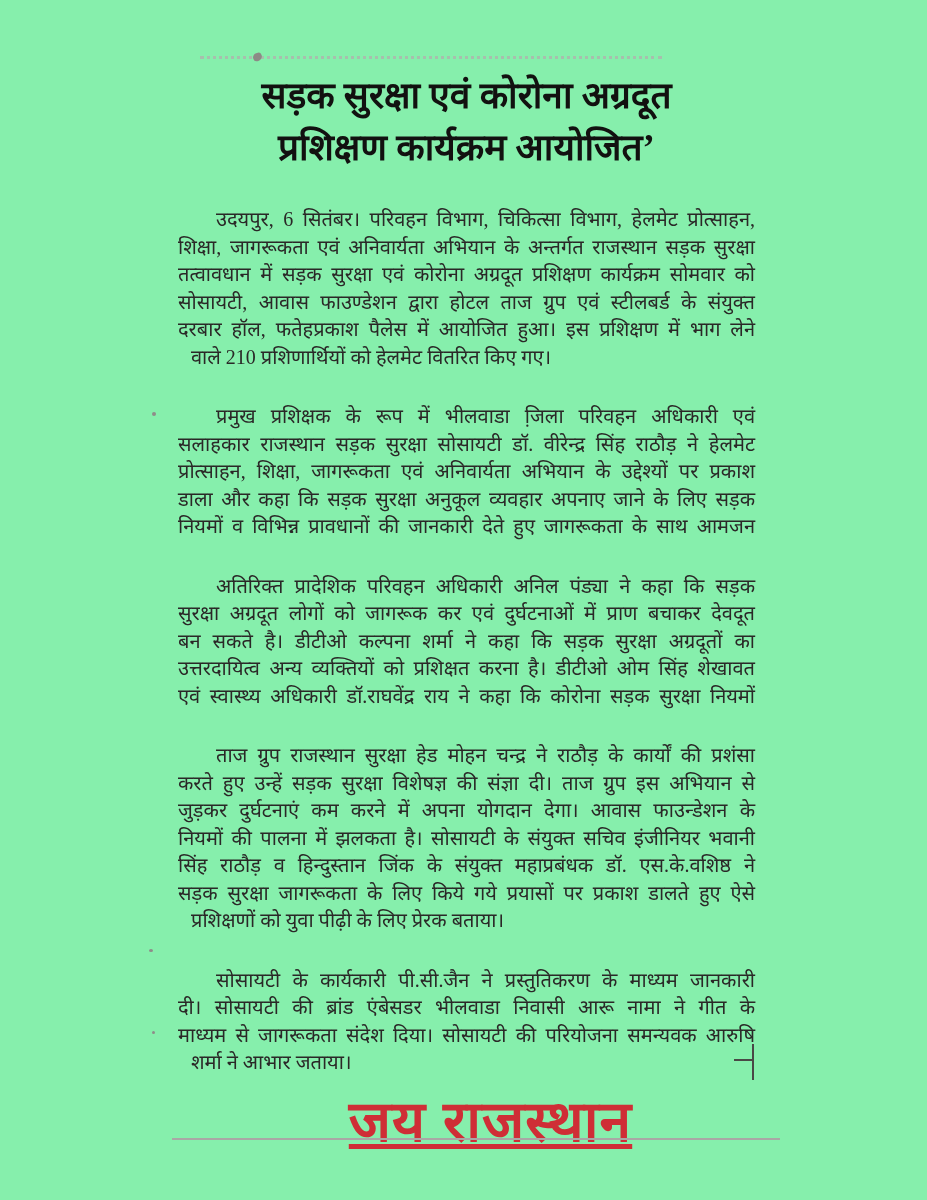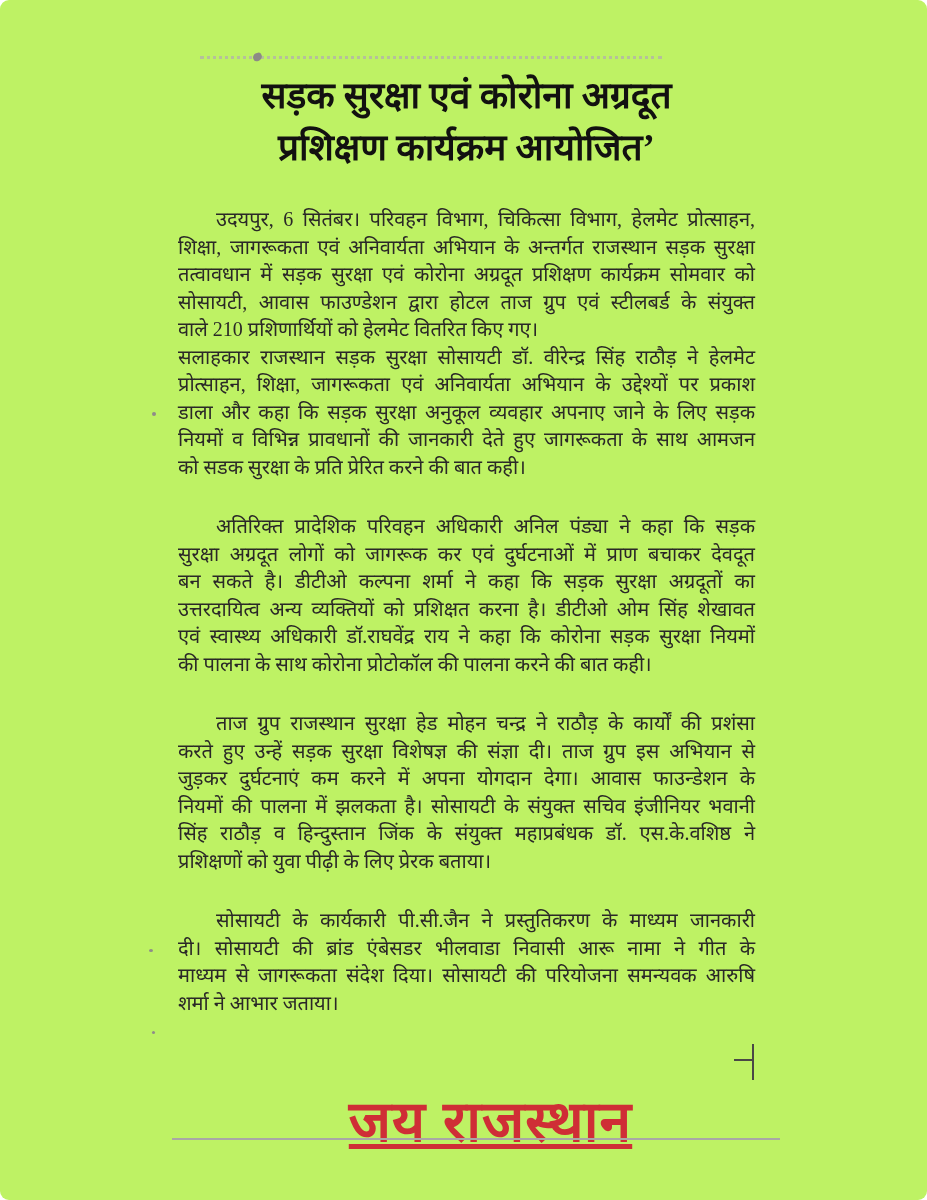--- a/index.html
+++ b/index.html
@@ -47,21 +47,21 @@
     line-height: 27.5px;
     color: #2a2827;
   }
   .para { margin: 0; }
   .line {
     text-align: justify;
     text-align-last: justify;
     white-space: normal;
   }
   .line.first { text-indent: 38px; margin-top: 32px; }
-  .line.last { text-align-last: left; }
+  .line.last { text-align-last: left; margin-left: 13px; }
   .slogan {
     position: absolute;
     left: 178px; top: 1088px; width: 577px;
     padding-left: 48px;
     box-sizing: border-box;
     text-align: center;
     font-family: "Liberation Sans", "DejaVu Sans", sans-serif;
     font-weight: 700;
     font-size: 57px;
     line-height: 66px;
@@ -79,59 +79,60 @@
   .crop-mark .v { position: absolute; top: 0; left: 18px; width: 2px; height: 36px; background: #4a4846; }
   
   .speck { position: absolute; background: #8f8c89; border-radius: 50%; }
   .speck.s1 { top: 412px; left: 152px; width: 4px; height: 4px; }
   .speck.s2 { top: 949px; left: 149px; width: 4px; height: 3px; }
   .speck.s3 { top: 1031px; left: 152px; width: 3px; height: 3px; }
 </style>
 </head>
 <body>
 
-<div class="page" style="background: #bef264; border-radius: 9px;">
+<div class="page" style="background: #86efac;">
 
   <div class="clip-dots"></div>
   <div class="clip-dots-smudge"></div>
 
   <div class="column">
     <h1 class="headline">
       <span>सड़क सुरक्षा एवं कोरोना अग्रदूत</span><br>
       <span>प्रशिक्षण कार्यक्रम आयोजित’</span>
     </h1>
     <div class="article-body">
         <div class="para">
           <div class="line first">उदयपुर, 6 सितंबर। परिवहन विभाग, चिकित्सा विभाग, हेलमेट प्रोत्साहन,</div>
           <div class="line">शिक्षा, जागरूकता एवं अनिवार्यता अभियान के अन्तर्गत राजस्थान सड़क सुरक्षा</div>
           <div class="line">तत्वावधान में सड़क सुरक्षा एवं कोरोना अग्रदूत प्रशिक्षण कार्यक्रम सोमवार को</div>
           <div class="line">सोसायटी, आवास फाउण्डेशन द्वारा होटल ताज ग्रुप एवं स्टीलबर्ड के संयुक्त</div>
+          <div class="line">दरबार हॉल, फतेहप्रकाश पैलेस में आयोजित हुआ। इस प्रशिक्षण में भाग लेने</div>
           <div class="line last">वाले 210 प्रशिणार्थियों को हेलमेट वितरित किए गए।</div>
         </div>
         <div class="para">
+          <div class="line first">प्रमुख प्रशिक्षक के रूप में भीलवाडा जि़ला परिवहन अधिकारी एवं</div>
           <div class="line">सलाहकार राजस्थान सड़क सुरक्षा सोसायटी डॉ. वीरेन्द्र सिंह राठौड़ ने हेलमेट</div>
           <div class="line">प्रोत्साहन, शिक्षा, जागरूकता एवं अनिवार्यता अभियान के उद्देश्यों पर प्रकाश</div>
           <div class="line">डाला और कहा कि सड़क सुरक्षा अनुकूल व्यवहार अपनाए जाने के लिए सड़क</div>
           <div class="line">नियमों व विभिन्न प्रावधानों की जानकारी देते हुए जागरूकता के साथ आमजन</div>
-          <div class="line last">को सडक सुरक्षा के प्रति प्रेरित करने की बात कही।</div>
         </div>
         <div class="para">
           <div class="line first">अतिरिक्त प्रादेशिक परिवहन अधिकारी अनिल पंड्या ने कहा कि सड़क</div>
           <div class="line">सुरक्षा अग्रदूत लोगों को जागरूक कर एवं दुर्घटनाओं में प्राण बचाकर देवदूत</div>
           <div class="line">बन सकते है। डीटीओ कल्पना शर्मा ने कहा कि सड़क सुरक्षा अग्रदूतों का</div>
           <div class="line">उत्तरदायित्व अन्य व्यक्तियों को प्रशिक्षत करना है। डीटीओ ओम सिंह शेखावत</div>
           <div class="line">एवं स्वास्थ्य अधिकारी डॉ.राघवेंद्र राय ने कहा कि कोरोना सड़क सुरक्षा नियमों</div>
-          <div class="line last">की पालना के साथ कोरोना प्रोटोकॉल की पालना करने की बात कही।</div>
         </div>
         <div class="para">
           <div class="line first">ताज ग्रुप राजस्थान सुरक्षा हेड मोहन चन्द्र ने राठौड़ के कार्यों की प्रशंसा</div>
           <div class="line">करते हुए उन्हें सड़क सुरक्षा विशेषज्ञ की संज्ञा दी। ताज ग्रुप इस अभियान से</div>
           <div class="line">जुड़कर दुर्घटनाएं कम करने में अपना योगदान देगा। आवास फाउन्डेशन के</div>
           <div class="line">नियमों की पालना में झलकता है। सोसायटी के संयुक्त सचिव इंजीनियर भवानी</div>
           <div class="line">सिंह राठौड़ व हिन्दुस्तान जिंक के संयुक्त महाप्रबंधक डॉ. एस.के.वशिष्ठ ने</div>
+          <div class="line">सड़क सुरक्षा जागरूकता के लिए किये गये प्रयासों पर प्रकाश डालते हुए ऐसे</div>
           <div class="line last">प्रशिक्षणों को युवा पीढ़ी के लिए प्रेरक बताया।</div>
         </div>
         <div class="para">
           <div class="line first">सोसायटी के कार्यकारी पी.सी.जैन ने प्रस्तुतिकरण के माध्यम जानकारी</div>
           <div class="line">दी। सोसायटी की ब्रांड एंबेसडर भीलवाडा निवासी आरू नामा ने गीत के</div>
           <div class="line">माध्यम से जागरूकता संदेश दिया। सोसायटी की परियोजना समन्यवक आरुषि</div>
           <div class="line last">शर्मा ने आभार जताया।</div>
         </div>
       </div>
   </div>

